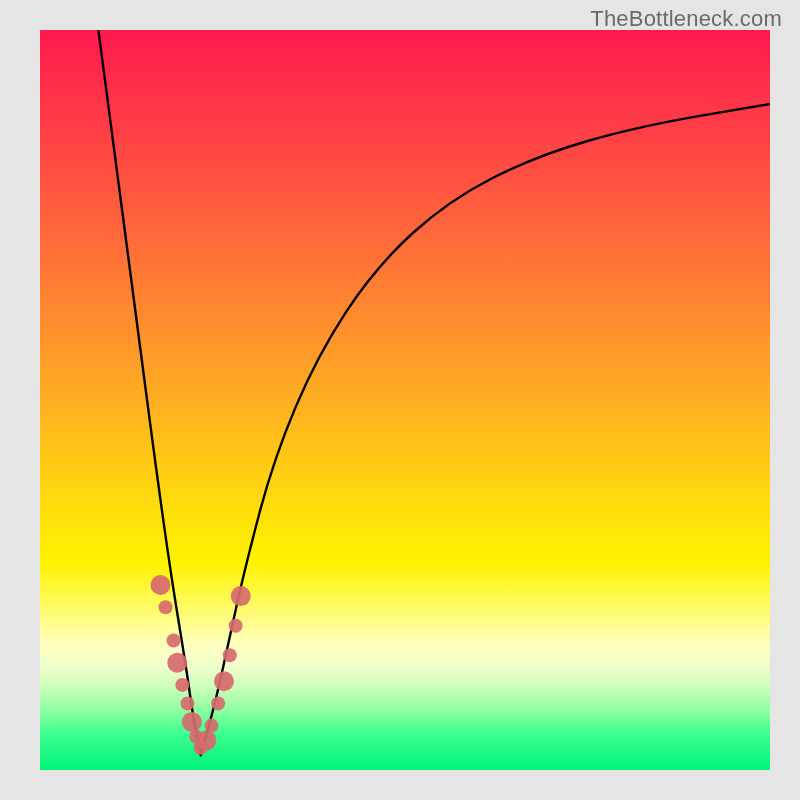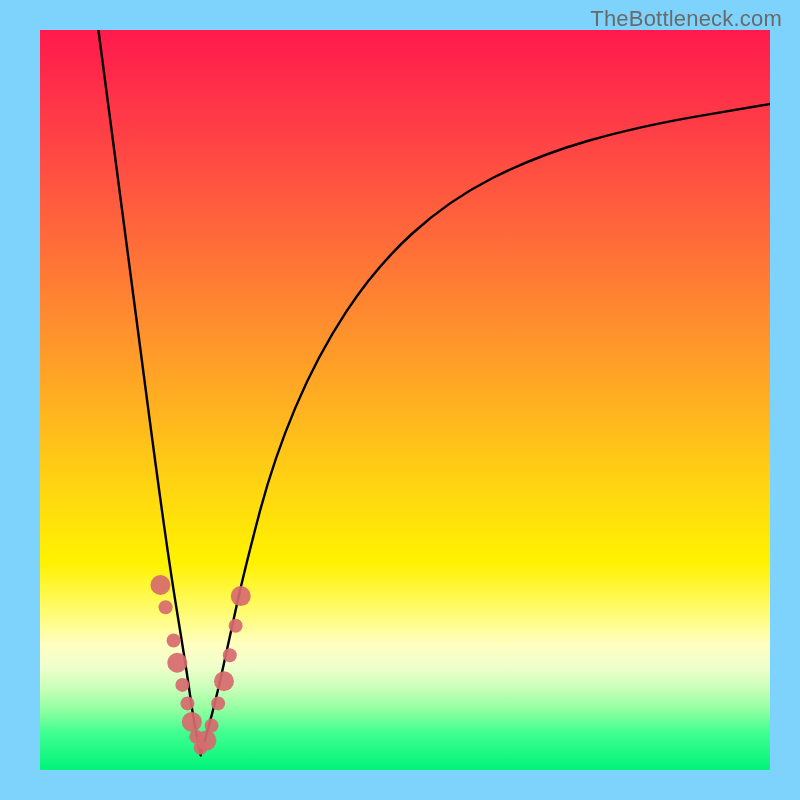--- a/index.html
+++ b/index.html
@@ -8,21 +8,21 @@
     width: 800px;
     height: 800px;
     overflow: hidden;
     background: #000;
     font-family: Arial, Helvetica, sans-serif;
   }
   .frame {
     position: relative;
     width: 800px;
     height: 800px;
-    background: #7dd3fc;
+    background: #e5e5e5;
   }
   .plot-area {
     position: absolute;
     left: 40px;
     top: 30px;
     width: 730px;
     height: 740px;
     overflow: hidden;
   }
   .gradient-bg {

